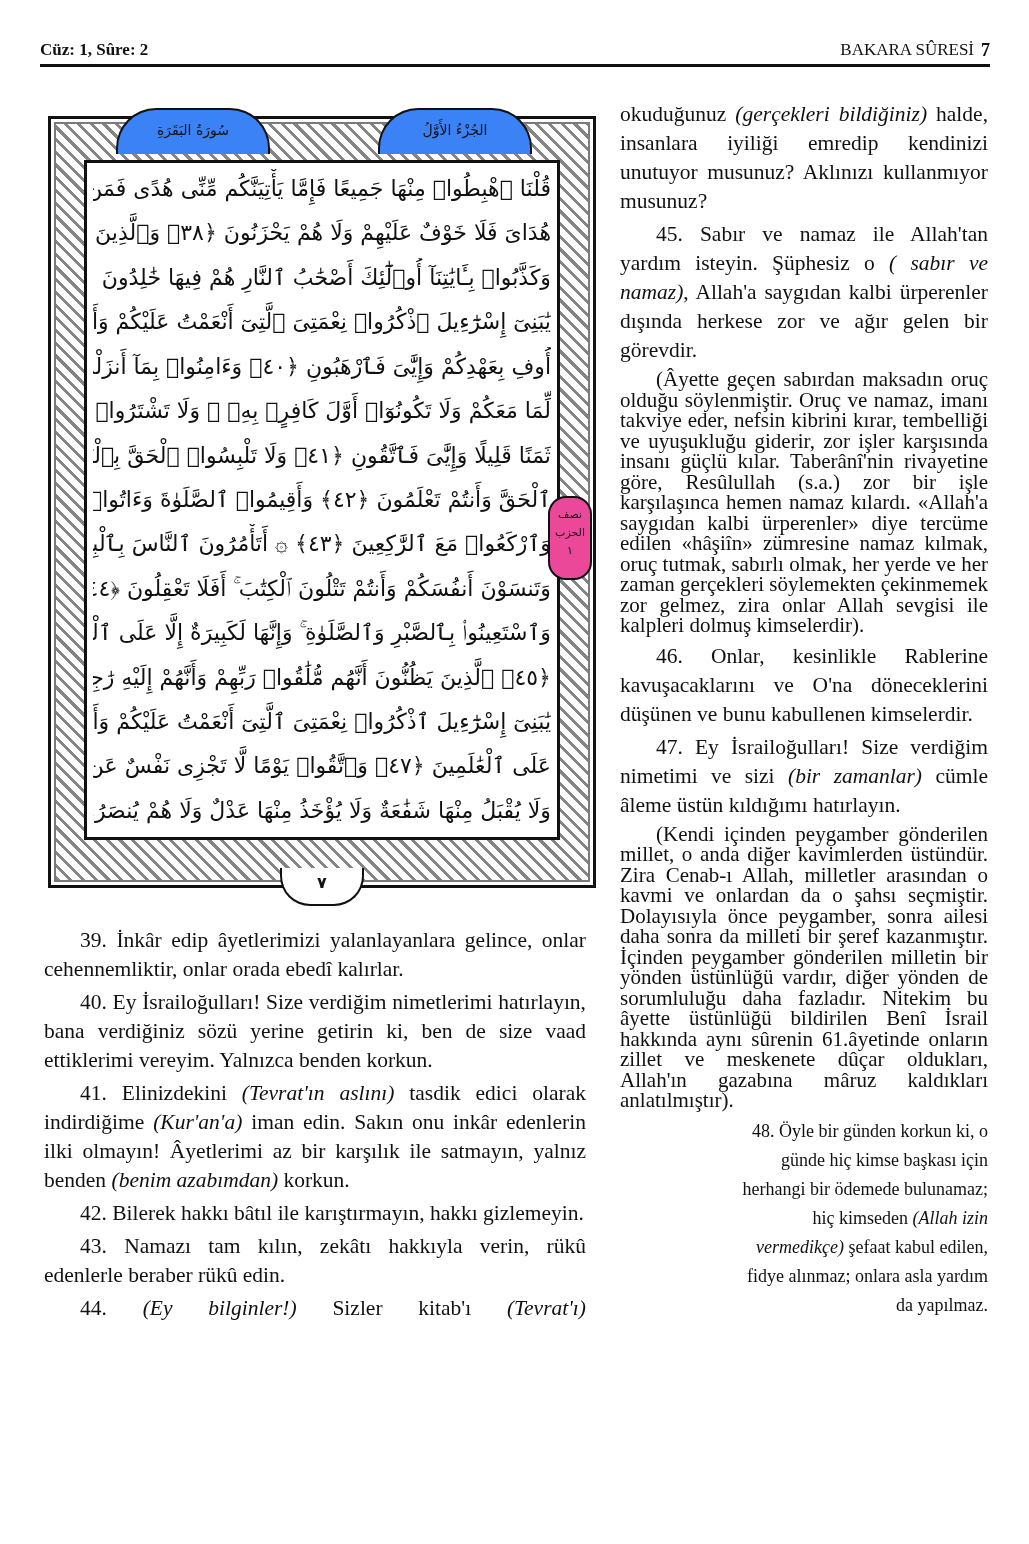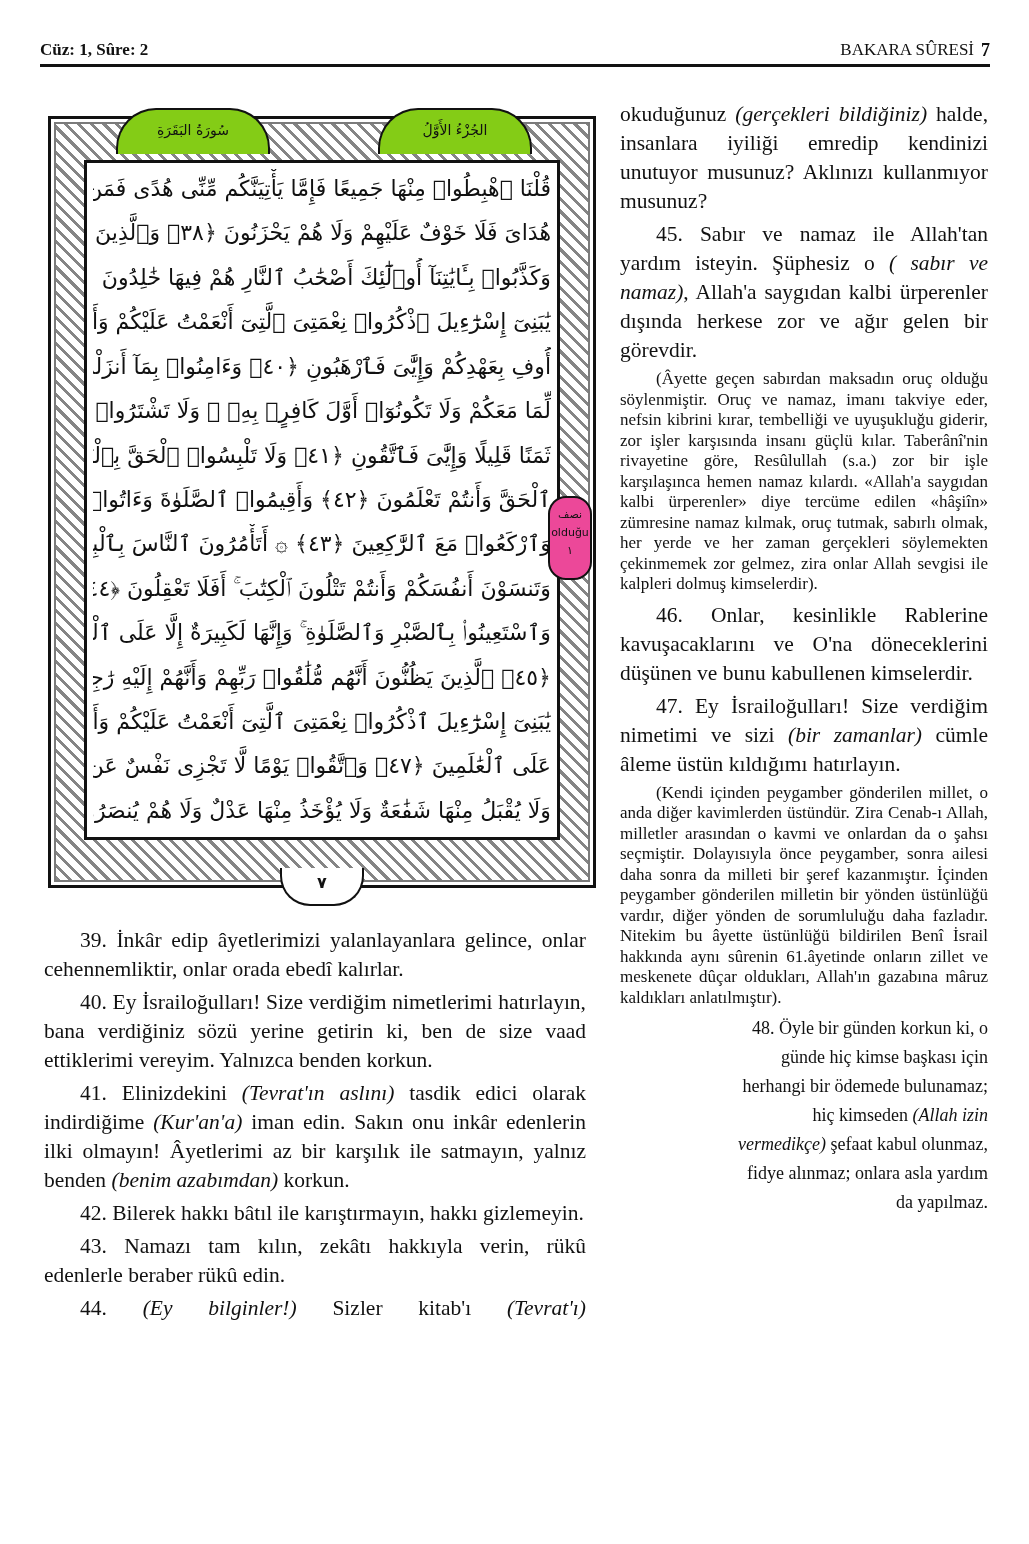--- a/index.html
+++ b/index.html
@@ -16,21 +16,21 @@
   .frame { position: absolute; left: 48px; top: 108px; width: 548px; height: 798px; }
   .frame .outer { position: absolute; inset: 8px 0 18px 0; border: 3px solid #111; }
   .frame .ornament { position: absolute; inset: 14px 6px 24px 6px;
       border: 2px solid #111;
       background:
         repeating-linear-gradient(45deg, #222 0 3px, #fff 3px 9px),
         repeating-linear-gradient(-45deg, #222 0 2px, #fff 2px 10px);
       opacity: 0.55; }
   .frame .inner { position: absolute; left: 36px; right: 36px; top: 52px; bottom: 66px;
       background: #fff; border: 3px solid #111; }
-  .tab { position: absolute; top: 0; height: 44px; background: #84cc16;
+  .tab { position: absolute; top: 0; height: 44px; background: #3b82f6;
       border: 2px solid #111; border-bottom: none; border-radius: 40px 40px 0 0;
       font-family: "DejaVu Sans", sans-serif; font-size: 14px; text-align: center; line-height: 40px; }
   .tab.left { left: 68px; width: 150px; }
   .tab.right { left: 330px; width: 150px; }
   .page-num-tab { position: absolute; left: 232px; bottom: 0px; width: 80px; height: 36px;
       background: #fff; border: 2px solid #111; border-top: none; border-radius: 0 0 30px 30px;
       text-align: center; font-family: "DejaVu Sans", sans-serif; font-weight: bold; font-size: 16px; line-height: 30px; }
   .hizb-marker { position: absolute; left: 548px; top: 496px; width: 44px; height: 84px;
       background: #ec4899; border: 2px solid #111; border-radius: 18px;
       font-family: "DejaVu Sans", sans-serif; font-size: 11px; text-align: center; line-height: 18px; padding-top: 8px; box-sizing: border-box; }
@@ -39,21 +39,21 @@
       display: flex; flex-direction: column; justify-content: space-between; }
   .ayah-line { direction: rtl; text-align: justify; text-align-last: justify;
       font-family: "DejaVu Sans", sans-serif; font-size: 22px; line-height: 40px; white-space: nowrap; overflow: hidden; }
 
   
   .col-left { position: absolute; left: 44px; top: 926px; width: 542px; }
   .col-right { position: absolute; left: 620px; top: 100px; width: 368px; }
   p { margin: 0; }
   .verse { font-size: 21.5px; line-height: 29px; text-align: justify; text-indent: 36px; margin-bottom: 4px; }
   .verse.noindent { text-indent: 0; }
-  .note { font-size: 17px; line-height: 20.5px; text-align: justify; text-indent: 36px; margin: 4px 0 6px; }
+  .note { font-size: 21px; line-height: 20.5px; text-align: justify; text-indent: 36px; margin: 4px 0 6px; }
   .last-block { font-size: 18px; line-height: 29px; text-align: right; }
   i { font-style: italic; }
 </style>
 </head>
 <body>
 
 <div class="header">
   <span class="left">Cüz: 1, Sûre: 2</span>
   <span class="center">BAKARA SÛRESİ</span>
   <span class="right">7</span>
@@ -81,21 +81,21 @@
       <div class="ayah-line">﴿٤٥﴾ ٱلَّذِينَ يَظُنُّونَ أَنَّهُم مُّلَٰقُوا۟ رَبِّهِمْ وَأَنَّهُمْ إِلَيْهِ رَٰجِعُونَ ﴿٤٦﴾</div>
       <div class="ayah-line">يَٰبَنِىٓ إِسْرَٰٓءِيلَ ٱذْكُرُوا۟ نِعْمَتِىَ ٱلَّتِىٓ أَنْعَمْتُ عَلَيْكُمْ وَأَنِّى فَضَّلْتُكُمْ</div>
       <div class="ayah-line">عَلَى ٱلْعَٰلَمِينَ ﴿٤٧﴾ وَٱتَّقُوا۟ يَوْمًا لَّا تَجْزِى نَفْسٌ عَن نَّفْسٍ شَيْـًٔا</div>
       <div class="ayah-line">وَلَا يُقْبَلُ مِنْهَا شَفَٰعَةٌ وَلَا يُؤْخَذُ مِنْهَا عَدْلٌ وَلَا هُمْ يُنصَرُونَ ﴿٤٨﴾</div>
     </div>
   </div>
   <div class="page-num-tab">٧</div>
 </div>
 <div class="hizb-marker">
   <div>نصف</div>
-  <div>olduğu</div>
+  <div>الحزب</div>
   <div>١</div>
 </div>
 
 <div class="col-left">
   <p class="verse">39. İnkâr edip âyetlerimizi yalanlayanlara gelince, onlar cehennemliktir, onlar orada ebedî kalırlar.</p>
   <p class="verse">40. Ey İsrailoğulları! Size verdiğim nimetlerimi hatırlayın, bana verdiğiniz sözü yerine getirin ki, ben de size vaad ettiklerimi vereyim. Yalnızca benden korkun.</p>
   <p class="verse"><span>41. Elinizdekini </span><i>(Tevrat'ın aslını)</i><span> tasdik edici olarak indirdiğime </span><i>(Kur'an'a)</i><span> iman edin. Sakın onu inkâr edenlerin ilki olmayın! Âyetlerimi az bir karşılık ile satmayın, yalnız benden </span><i>(benim azabımdan)</i><span> korkun.</span></p>
   <p class="verse">42. Bilerek hakkı bâtıl ile karıştırmayın, hakkı gizlemeyin.</p>
   <p class="verse">43. Namazı tam kılın, zekâtı hakkıyla verin, rükû edenlerle beraber rükû edin.</p>
   <p class="verse" style="text-align-last: justify;"><span>44. </span><i>(Ey bilginler!)</i><span> Sizler kitab'ı </span><i>(Tevrat'ı)</i></p>
@@ -106,17 +106,17 @@
   <p class="verse"><span>45. Sabır ve namaz ile Allah'tan yardım isteyin. Şüphesiz o </span><i>( sabır ve namaz)</i><span>, Allah'a saygıdan kalbi ürperenler dışında herkese zor ve ağır gelen bir görevdir.</span></p>
   <p class="note">(Âyette geçen sabırdan maksadın oruç olduğu söylenmiştir. Oruç ve namaz, imanı takviye eder, nefsin kibrini kırar, tembelliği ve uyuşukluğu giderir, zor işler karşısında insanı güçlü kılar. Taberânî'nin rivayetine göre, Resûlullah (s.a.) zor bir işle karşılaşınca hemen namaz kılardı. «Allah'a saygıdan kalbi ürperenler» diye tercüme edilen «hâşiîn» zümresine namaz kılmak, oruç tutmak, sabırlı olmak, her yerde ve her zaman gerçekleri söylemekten çekinmemek zor gelmez, zira onlar Allah sevgisi ile kalpleri dolmuş kimselerdir).</p>
   <p class="verse">46. Onlar, kesinlikle Rablerine kavuşacaklarını ve O'na döneceklerini düşünen ve bunu kabullenen kimselerdir.</p>
   <p class="verse"><span>47. Ey İsrailoğulları! Size verdiğim nimetimi ve sizi </span><i>(bir zamanlar)</i><span> cümle âleme üstün kıldığımı hatırlayın.</span></p>
   <p class="note">(Kendi içinden peygamber gönderilen millet, o anda diğer kavimlerden üstündür. Zira Cenab-ı Allah, milletler arasından o kavmi ve onlardan da o şahsı seçmiştir. Dolayısıyla önce peygamber, sonra ailesi daha sonra da milleti bir şeref kazanmıştır. İçinden peygamber gönderilen milletin bir yönden üstünlüğü vardır, diğer yönden de sorumluluğu daha fazladır. Nitekim bu âyette üstünlüğü bildirilen Benî İsrail hakkında aynı sûrenin 61.âyetinde onların zillet ve meskenete dûçar oldukları, Allah'ın gazabına mâruz kaldıkları anlatılmıştır).</p>
   <div class="last-block">
     <div>48. Öyle bir günden korkun ki, o</div>
     <div>günde hiç kimse başkası için</div>
     <div>herhangi bir ödemede bulunamaz;</div>
     <div><span>hiç kimseden </span><i>(Allah izin</i></div>
-    <div><i>vermedikçe)</i><span> şefaat kabul olunmaz,</span></div>
+    <div><i>vermedikçe)</i><span> şefaat kabul edilen,</span></div>
     <div>fidye alınmaz; onlara asla yardım</div>
     <div>da yapılmaz.</div>
   </div>
 </div>
 
 </body></html>

